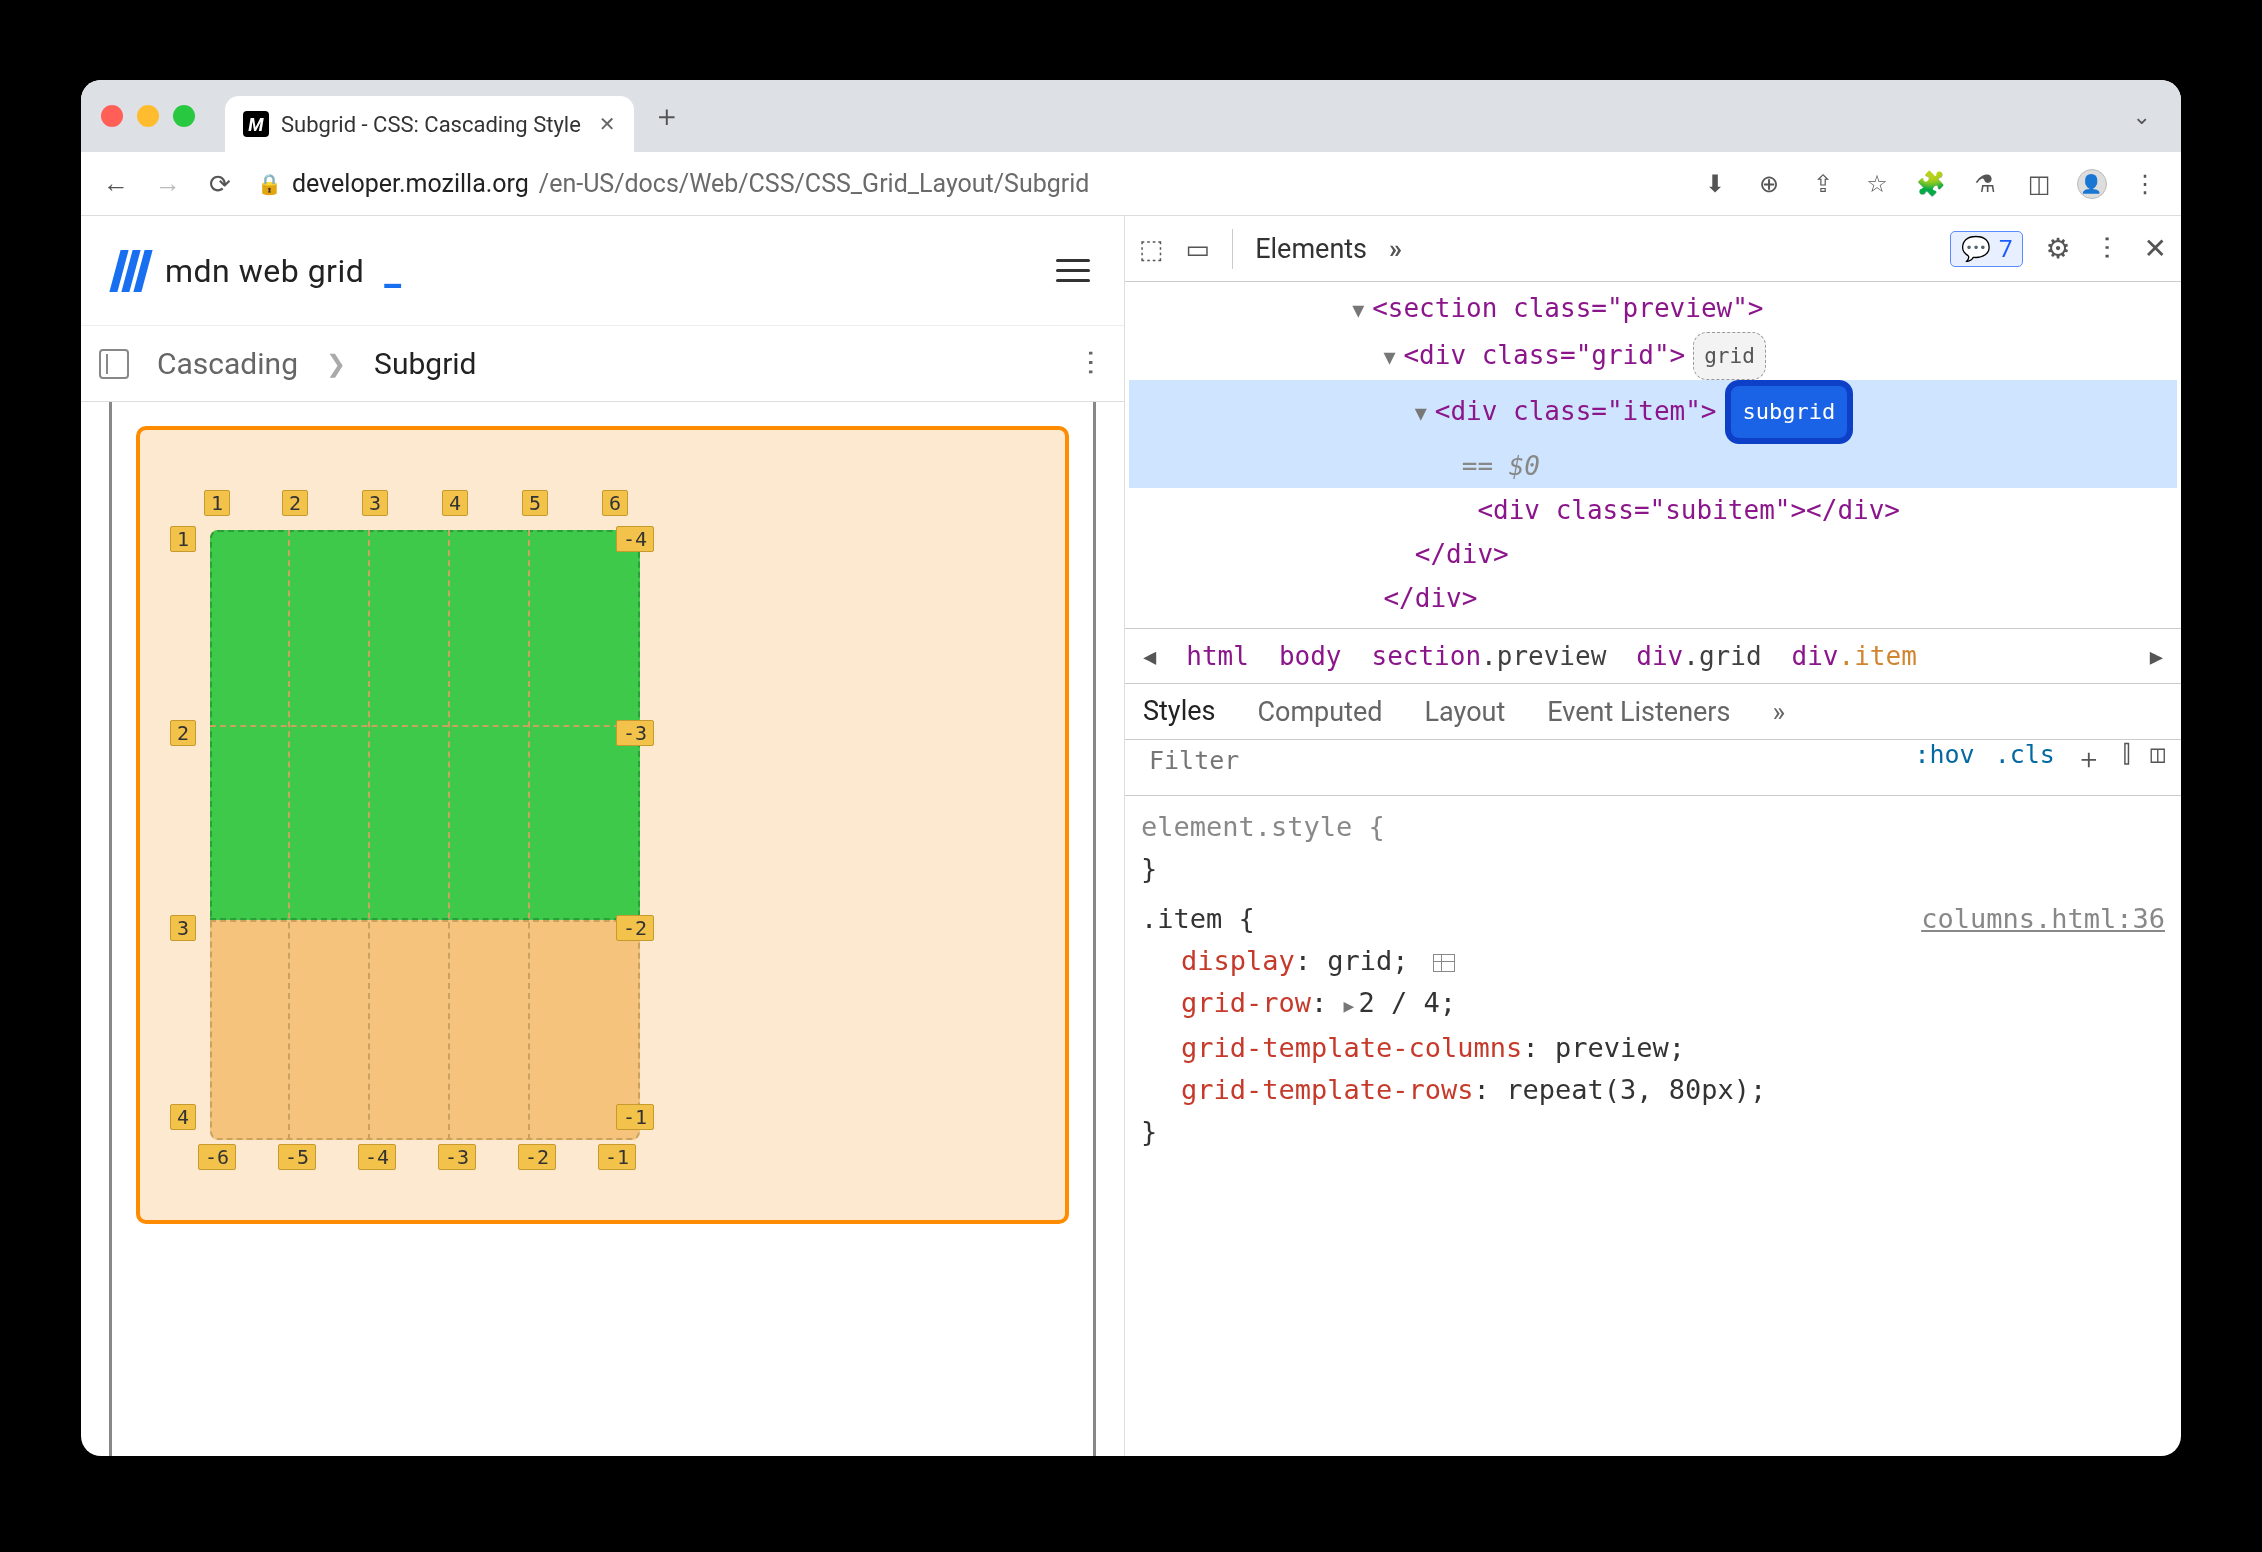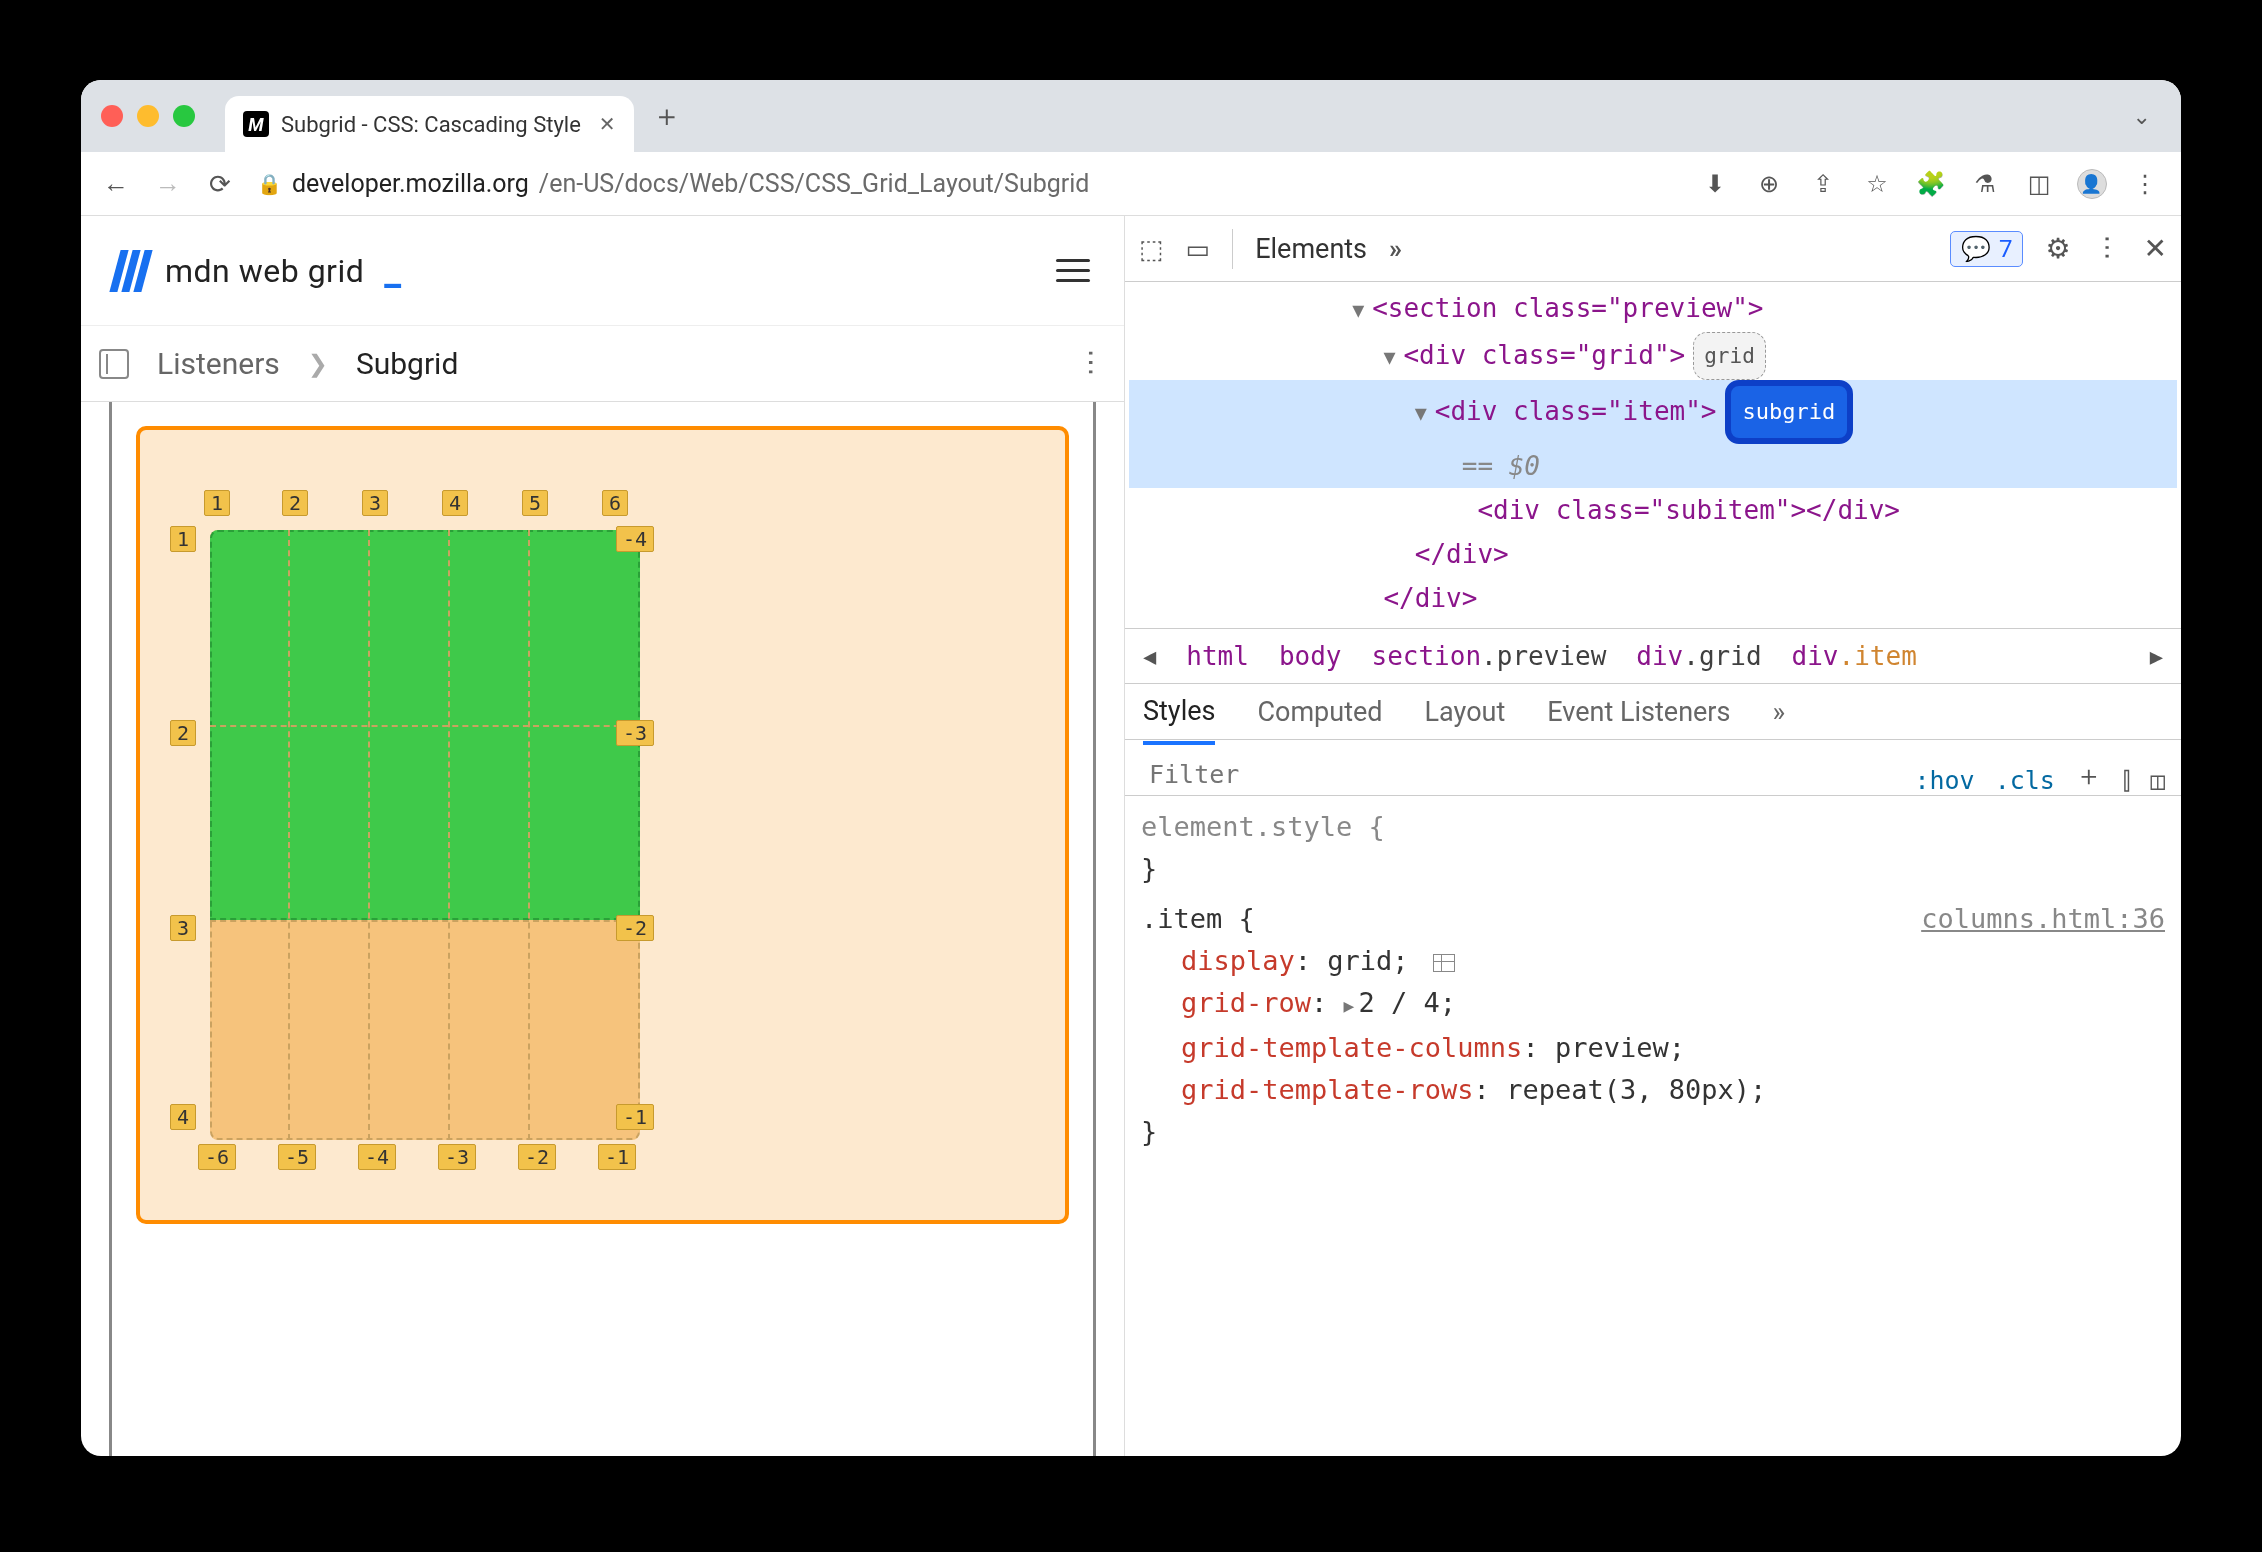--- a/index.html
+++ b/index.html
@@ -127,21 +127,21 @@
   .dompath .tri2{color:#555;font-size:22px}
   .dompath span{color:#8b158b}
   .dompath .cls{color:#404040}
   .dompath .sel{color:#1a5cff}
   .dompath .sel .cls{color:#d08530}
   .dompath .right{margin-left:auto;color:#555}
   
   .subtabs{height:56px;border-bottom:1px solid #ccc;display:flex;align-items:center;gap:42px;padding:0 18px;font-size:27px;color:#666}
   .subtabs .active{color:#222;border-bottom:4px solid #1a73ff;padding-bottom:14px;margin-bottom:-17px}
   
-  .filterbar{height:56px;border-bottom:1px solid #ccc;display:flex;align-items:flex-end;padding:0 16px;gap:20px;font-family:Menlo,Consolas,monospace;font-size:25px}
+  .filterbar{height:56px;border-bottom:1px solid #ccc;display:flex;align-items:flex-start;padding:0 16px;gap:20px;font-family:Menlo,Consolas,monospace;font-size:25px}
   .filterbar input{border:none;outline:none;font:inherit;width:460px;background:#fff;padding:6px 8px}
   .filterbar .hov{color:#0369a1}
   .filterbar .plus{font-size:28px;color:#555}
   .filterbar .panelico{font-size:24px;color:#555}
   
   .stylesbody{font-family:Menlo,Consolas,monospace;font-size:27px;line-height:42px;padding:10px 16px;color:#333}
   .sel1{color:#888}
   .brace{color:#333}
   .ruleline{padding-left:40px}
   .prop{color:#c63a2b}
@@ -207,21 +207,21 @@
         <span class="mdn-cursor">_</span>
         <span class="spacer"></span>
         <div class="burger">
             <span></span>
             <span></span>
             <span></span>
           </div>
       </div>
       <div class="crumb">
         <div class="cicon"></div>
-        <span>Listeners</span>
+        <span>Cascading</span>
         <span class="chev">❯</span>
         <span class="current">Subgrid</span>
         <span class="spacer"></span>
         <span class="kebab">⋯</span>
       </div>
       <div class="pagebody">
         <div class="demo-outer">
         <div class="demo-frame">
           <div class="griddemo">
             <div class="tanbox"></div>

